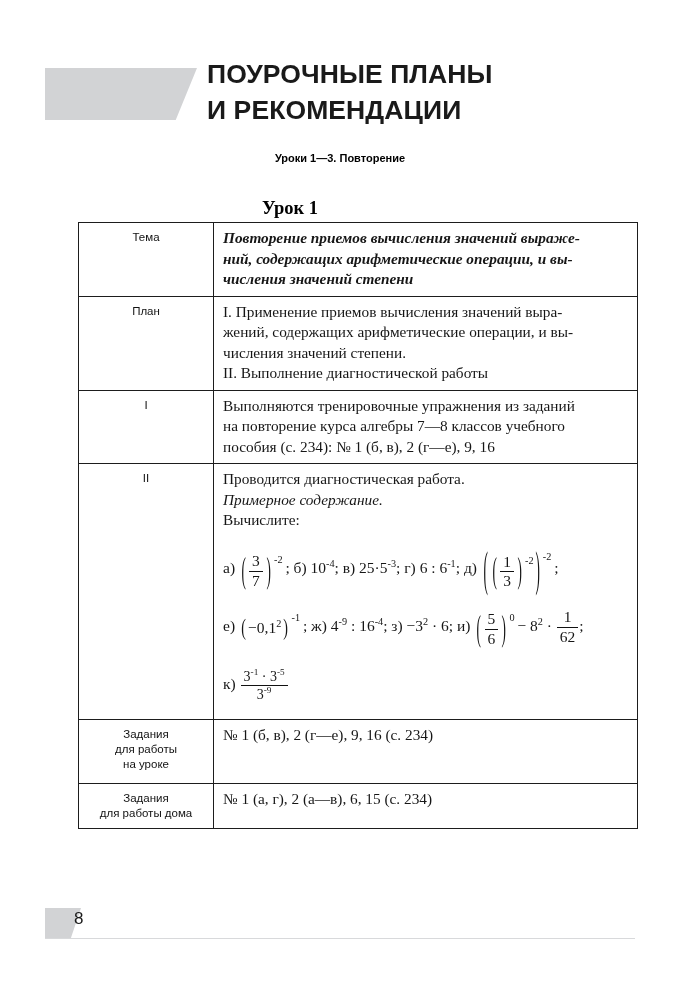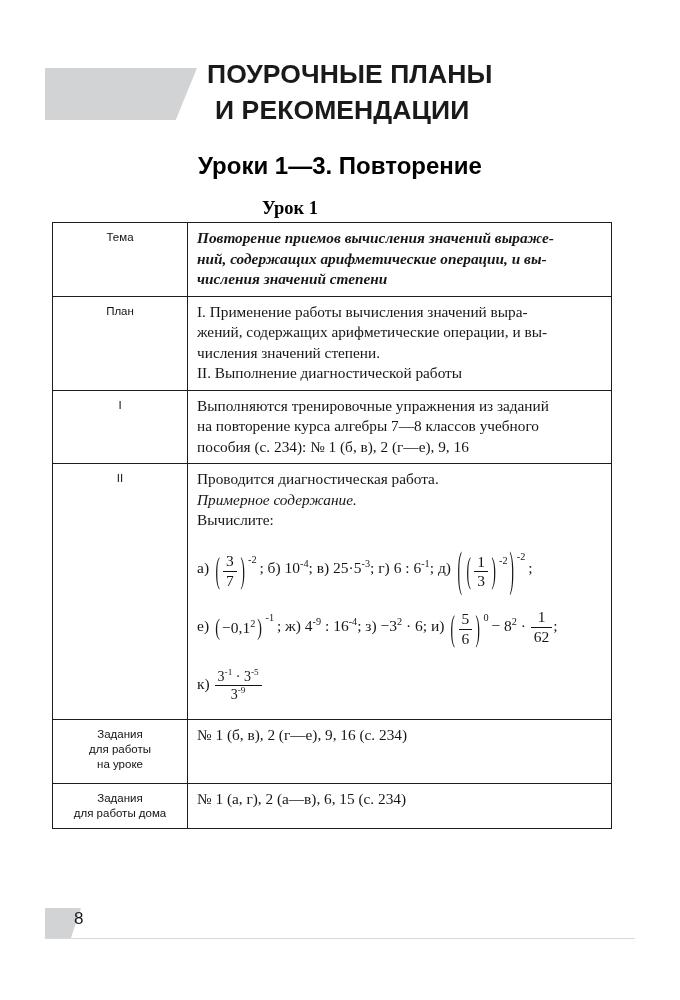--- a/index.html
+++ b/index.html
@@ -33,48 +33,48 @@
     position: absolute;
     left: 207px; top: 0px;
     width: 460px;
     font-family: "Liberation Sans", sans-serif;
     font-weight: bold;
     font-size: 26.5px;
     line-height: 36px;
     letter-spacing: 0.1px;
     color: #1a1a1a;
   }
-  .header-title .line2 { display: block; margin-left: 8px; }
+  .header-title .line2 { display: block; }
 
   
   .lessons-heading {
     position: absolute;
     left: 0; top: 152px;
     width: 680px;
     text-align: center;
     font-family: "Liberation Sans", sans-serif;
     font-weight: bold;
-    font-size: 24px;
+    font-size: 11px;
     color: #000;
   }
   .lesson-heading {
     position: absolute;
     left: 0; top: 198px;
     width: 580px;
     text-align: center;
     font-family: "Liberation Serif", serif;
     font-weight: bold;
     font-size: 18.5px;
     color: #000;
   }
 
   
   .plan-table {
     position: absolute;
-    left: 52px; top: 222px;
+    left: 78px; top: 222px;
     width: 560px;
     border-collapse: collapse;
     table-layout: fixed;
   }
   .plan-table td {
     border: 1.2px solid #1d1d1d;
     vertical-align: top;
     padding: 0;
   }
   .col-label {
@@ -203,21 +203,21 @@
         <span class="ln">ний, содержащих арифметические операции, и вы-</span>
         <span class="ln">числения значений степени</span>
       </td>
     </tr>
 
 
 
     <tr>
       <td class="col-label">План</td>
       <td class="col-body">
-        <span class="ln">I. Применение работы вычисления значений выра-</span>
+        <span class="ln">I. Применение приемов вычисления значений выра-</span>
         <span class="ln">жений, содержащих арифметические операции, и вы-</span>
         <span class="ln">числения значений степени.</span>
         <span class="ln">II. Выполнение диагностической работы</span>
       </td>
     </tr>
 
     <tr>
       <td class="col-label">I</td>
       <td class="col-body">
         <span class="ln">Выполняются тренировочные упражнения из заданий</span>

